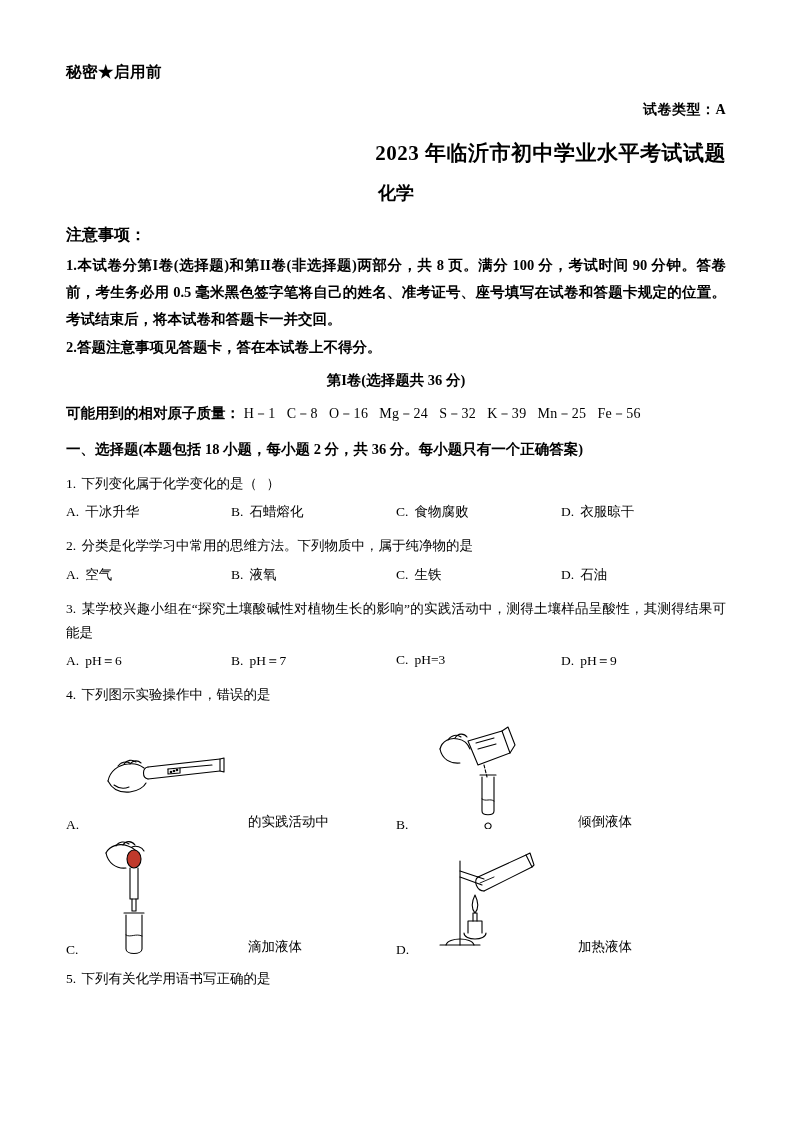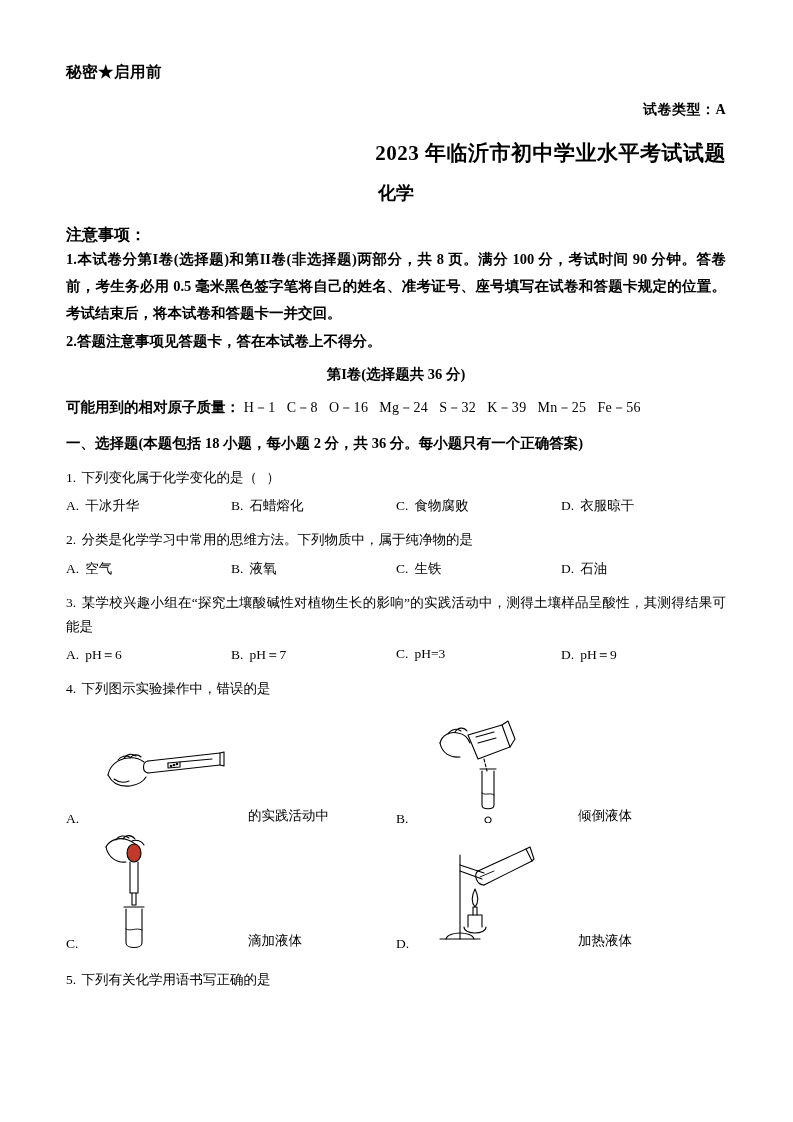--- a/index.html
+++ b/index.html
@@ -56,20 +56,21 @@
   }
   .notice-head {
     font-size: 16px;
     font-weight: bold;
     margin-top: 20px;
   }
   .notice-p {
     font-size: 14.5px;
     font-weight: bold;
     line-height: 1.85;
+    margin-top: 6px;
     text-align: justify;
   }
   .notice-p2 {
     font-size: 14.5px;
     font-weight: bold;
     line-height: 1.85;
     margin-top: 2px;
   }
   .section-center {
     text-align: center;
@@ -141,21 +142,21 @@
     height: 100%;
     flex: none;
     position: relative;
   }
   .fig-art svg { display: block; }
   .fig-cap {
     font-size: 13.5px;
     padding-bottom: 6px;
     white-space: nowrap;
   }
-  .q5 { margin-top: 12px; }
+  .q5 { margin-top: 5px; }
 </style>
 </head>
 <body>
 
 <div class="page">
   <div class="inner">
 
     <div class="secret">秘密★启用前</div>
 
     <div class="papertype">试卷类型：A</div>

